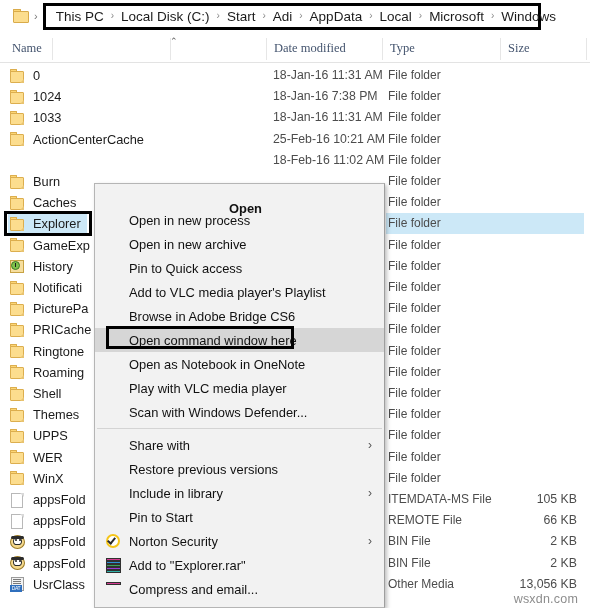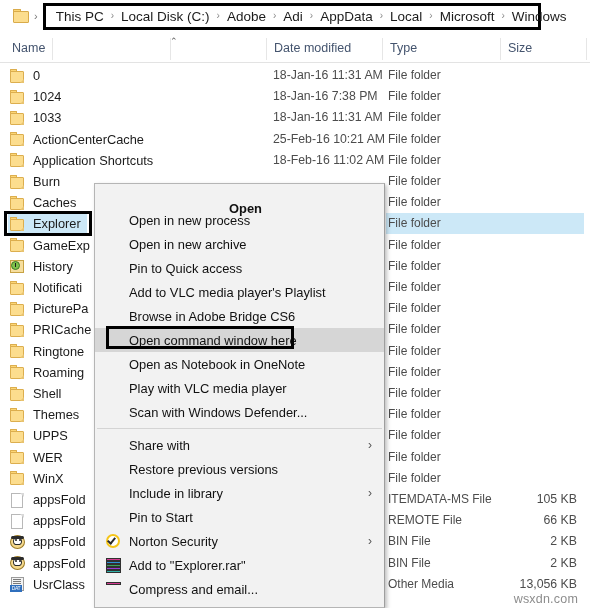--- a/index.html
+++ b/index.html
@@ -65,20 +65,21 @@
     background: #ffffff;
   }
   #sortcaret {
     position: absolute; left: 170px; top: 1px;
     font-size: 9px; color: #5a5a5a; line-height: 1;
   }
   .colh {
     position: absolute; top: 5px;
     font-size: 12.5px; color: #44546e;
     white-space: nowrap;
+    font-family: Liberation Serif, serif;
   }
   .coldiv {
     position: absolute; top: 2px; width: 1px; height: 22px;
     background: #e6e6e6;
   }
 
   
   #filelist {
     position: absolute; left: 0; top: 63px;
     width: 590px; height: 545px;
@@ -286,21 +287,21 @@
     <div class="addr-folder-icon">
       <div class="tab"></div>
         <div class="body"></div>
     </div>
     <span class="addr-chevron0">›</span>
     <div id="breadcrumb-box">
         <span class="crumb">This PC</span>
         <span class="crumb-sep">›</span>
         <span class="crumb">Local Disk (C:)</span>
         <span class="crumb-sep">›</span>
-        <span class="crumb">Adobe</span>
+        <span class="crumb">Start</span>
         <span class="crumb-sep">›</span>
         <span class="crumb">Adi</span>
         <span class="crumb-sep">›</span>
         <span class="crumb">AppData</span>
         <span class="crumb-sep">›</span>
         <span class="crumb">Local</span>
         <span class="crumb-sep">›</span>
         <span class="crumb">Microsoft</span>
         <span class="crumb-sep">›</span>
         <span class="crumb">Windows</span>
@@ -368,28 +369,20 @@
             <span class="body"></span>
             <span class="fold"></span>
           </span>
           <span class="name-text">ActionCenterCache</span>
         </div>
         <div class="date-cell">25-Feb-16 10:21 AM</div>
         <div class="type-cell">File folder</div>
         <div class="size-cell"></div>
       </div>
       <div class="row" style="top: 86.8px;">
-        <div class="name-cell">
-          <span class="icon-wrap ic-folder">
-            <span class="tab"></span>
-            <span class="body"></span>
-            <span class="fold"></span>
-          </span>
-          <span class="name-text">Application Shortcuts</span>
-        </div>
         <div class="date-cell">18-Feb-16 11:02 AM</div>
         <div class="type-cell">File folder</div>
         <div class="size-cell"></div>
       </div>
       <div class="row" style="top: 108px;">
         <div class="name-cell">
           <span class="icon-wrap ic-folder">
             <span class="tab"></span>
             <span class="body"></span>
             <span class="fold"></span>

